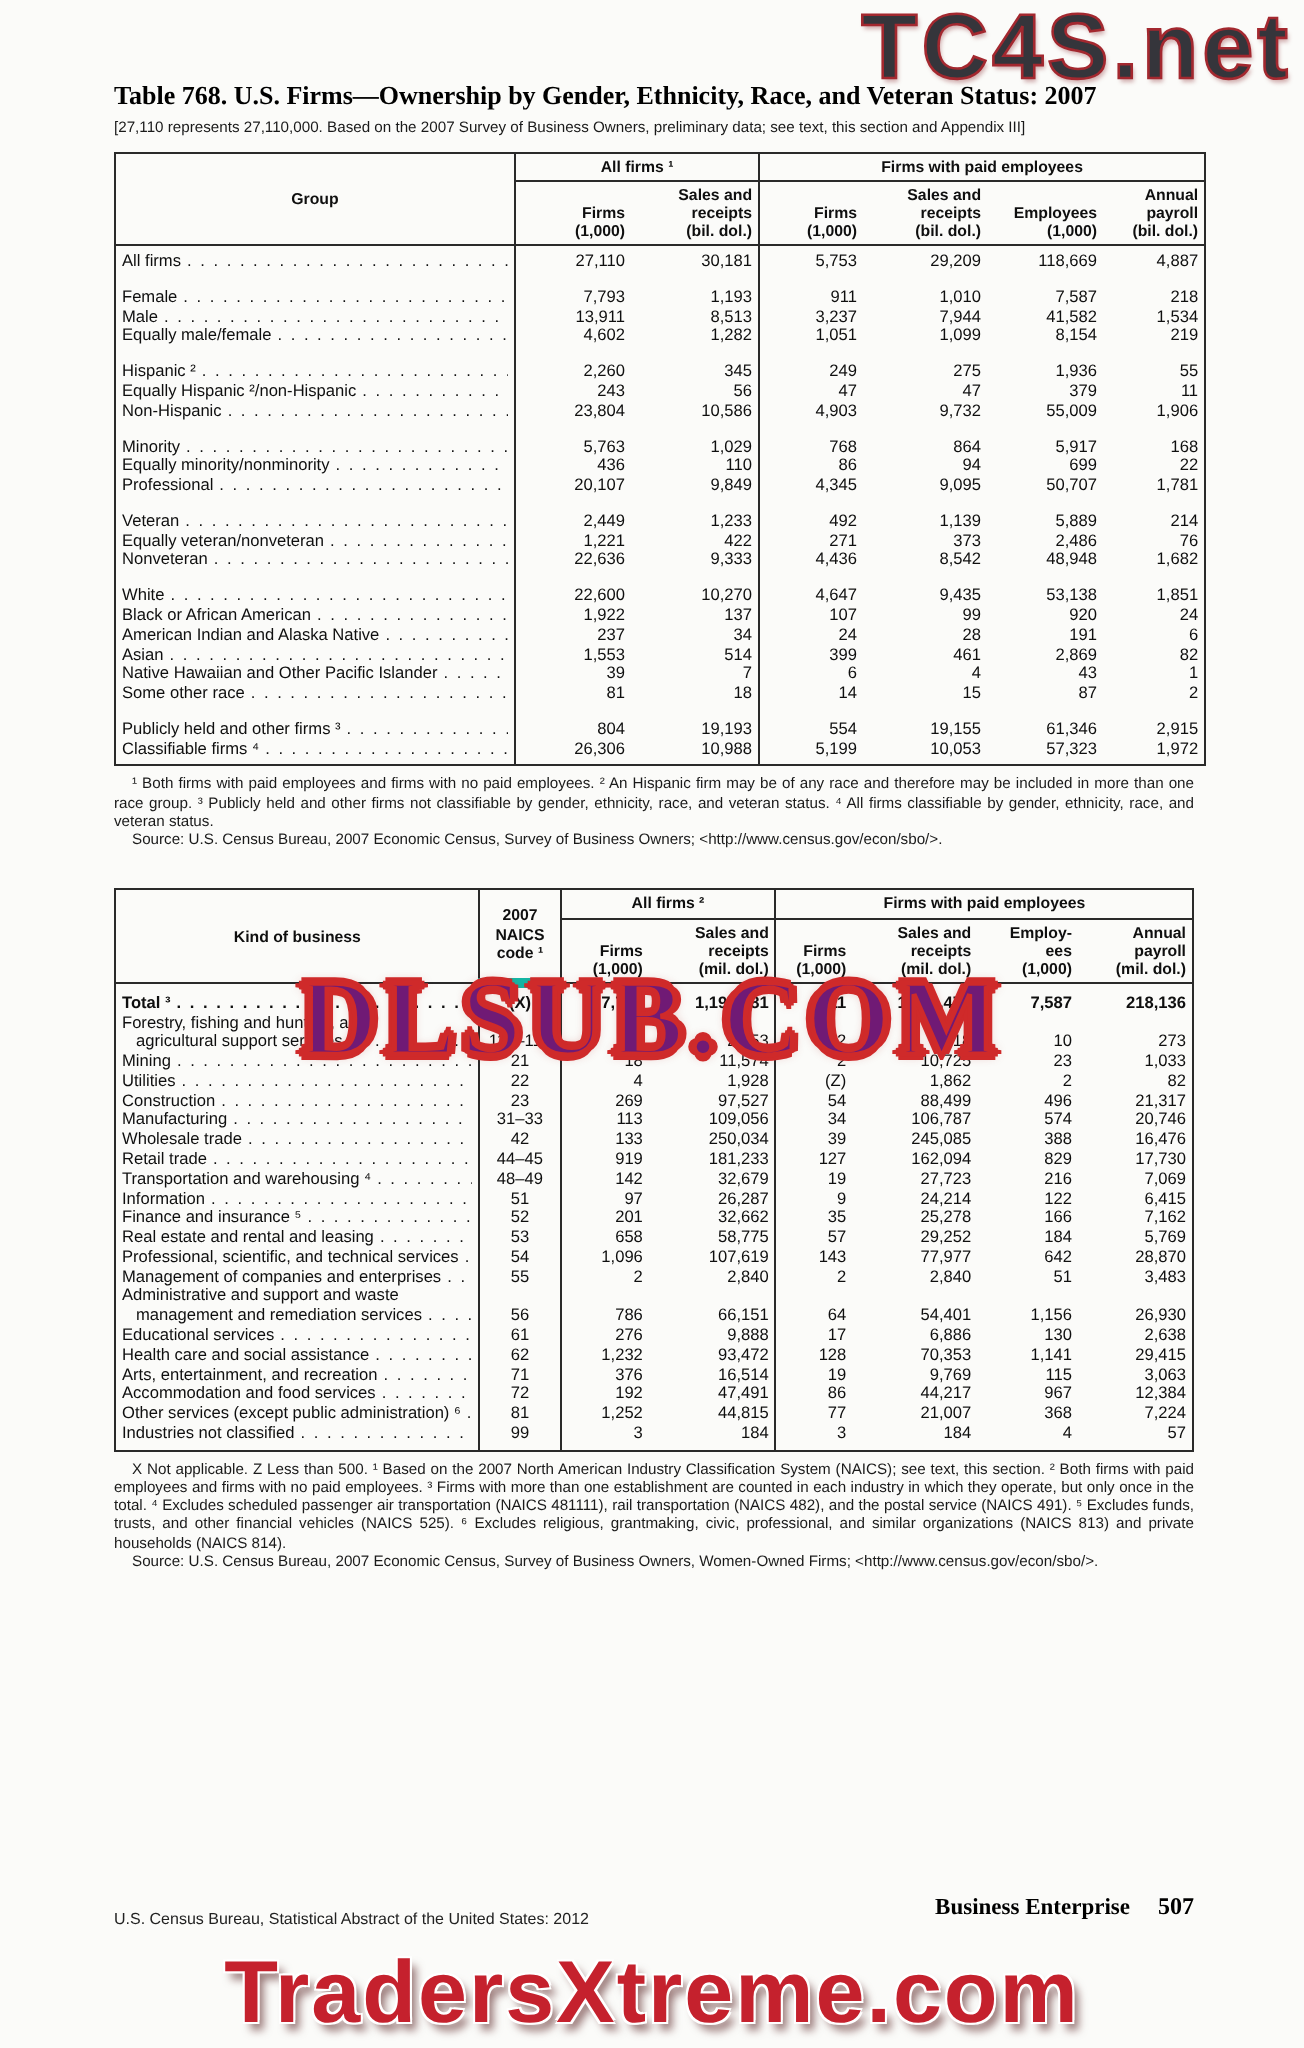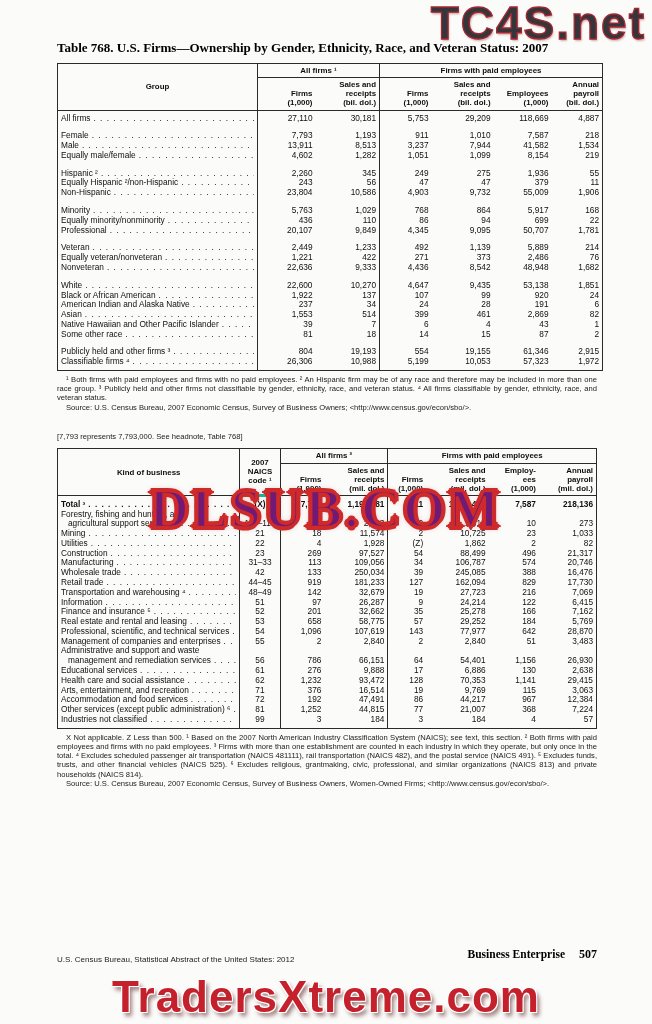--- a/index.html
+++ b/index.html
@@ -54,21 +54,21 @@
     border:1px solid #2a2a2a; margin-top:7px;
   }
   .stat-table th, .stat-table td{ padding:0 3px; }
   .stat-table thead th{
     font-weight:bold; text-align:right; vertical-align:bottom;
     white-space:pre-line; font-size:7.9px; line-height:1.15;
     padding-top:2px; padding-bottom:2px;
   }
   .stat-table thead th.spanner{ text-align:center; vertical-align:middle; border-bottom:1px solid #2a2a2a; }
   .stat-table thead th.stub-h{ text-align:center; vertical-align:middle; border-bottom:1px solid #2a2a2a; }
-  .stat-table thead th.naics-h{ text-align:center; vertical-align:middle; border-bottom:3px solid #14b8a6; }
+  .stat-table thead th.naics-h{ text-align:center; vertical-align:middle; border-bottom:5px solid #14b8a6; }
   .stat-table thead tr.cols th{ border-bottom:1px solid #2a2a2a; }
   .br{ border-right:1px solid #2a2a2a; }
   .stat-table td{ vertical-align:bottom; }
   td.num{ text-align:right; }
   td.code{ text-align:center; }
   td.stub{ overflow:hidden; }
   .leader{ display:flex; align-items:baseline; overflow:hidden; }
   .lbl{ white-space:nowrap; }
   .line2{ padding-left:7px; }
   .dots{ flex:1 1 auto; white-space:nowrap; overflow:hidden; }
@@ -95,20 +95,21 @@
 </head>
 <body>
 
 <div class="sheet">
 
   <div class="wm-top">TC4S.net</div>
 
   <div class="content">
 
     <div class="tbl-title">Table 768. U.S. Firms—Ownership by Gender, Ethnicity, Race, and Veteran Status: 2007</div>
+    <div class="headnote">[27,110 represents 27,110,000. Based on the 2007 Survey of Business Owners, preliminary data; see text, this section and Appendix III]</div>
 
     <table class="stat-table">
       <colgroup>
         <col style="width:200px">
           <col style="width:58px">
           <col style="width:64px">
         <col style="width:52px">
           <col style="width:62px">
           <col style="width:58px">
           <col style="width:51px">
@@ -488,21 +489,20 @@
           </tr>
         </tbody>
     </table>
 
     <div class="fn">
       <p>¹ Both firms with paid employees and firms with no paid employees. ² An Hispanic firm may be of any race and therefore may be included in more than one race group. ³ Publicly held and other firms not classifiable by gender, ethnicity, race, and veteran status. ⁴ All firms classifiable by gender, ethnicity, race, and veteran status.</p>
       <p>Source: U.S. Census Bureau, 2007 Economic Census, Survey of Business Owners; &lt;http://www.census.gov/econ/sbo/&gt;.</p>
     </div>
 
     <div class="t2-block">
-      <div class="headnote">[7,793 represents 7,793,000. See headnote, Table 768]</div>
 
       <table class="stat-table">
         <colgroup>
           <col style="width:181px">
             <col style="width:40px">
             <col style="width:44px">
             <col style="width:63px">
           <col style="width:38px">
             <col style="width:62px">
             <col style="width:50px">

